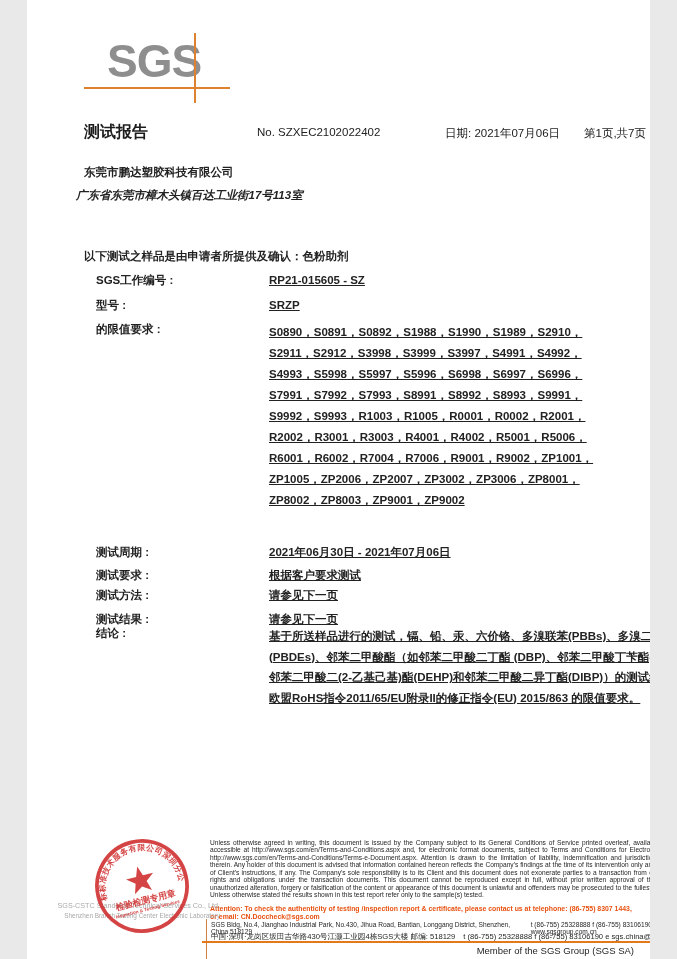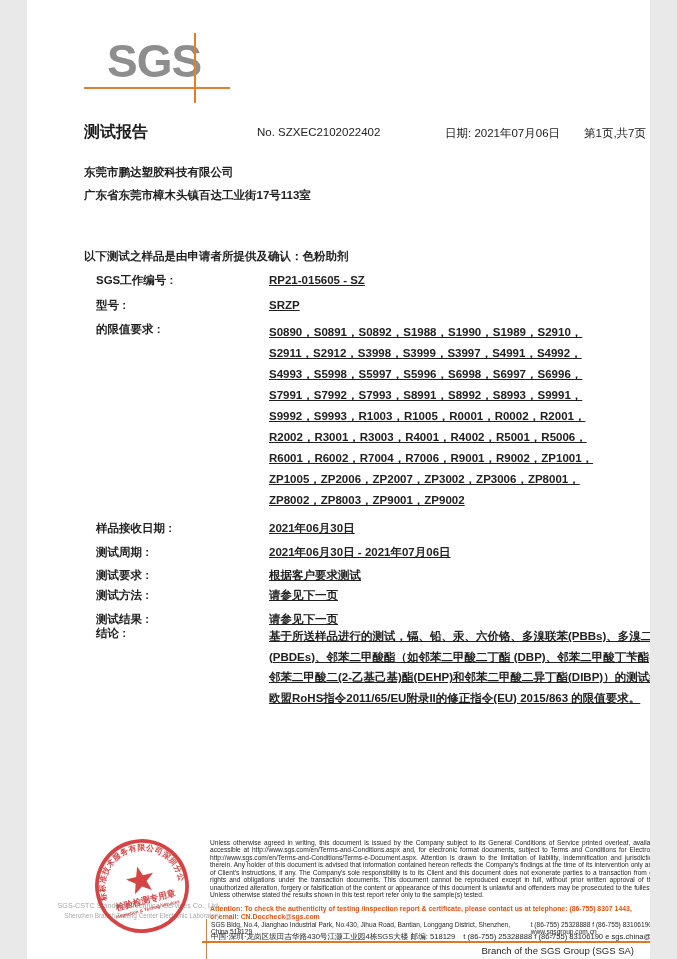--- a/index.html
+++ b/index.html
@@ -14,21 +14,21 @@
     font-size:46px;font-weight:800;letter-spacing:-1px;color:#8e8e8e;line-height:1;
   }
   .logo-hline{position:absolute;left:57px;top:87px;width:146px;height:2px;background:#dd8130;}
   .logo-vline{position:absolute;left:167px;top:33px;width:2px;height:70px;background:#dd8130;}
   .doc-title{position:absolute;left:57px;top:122px;font-size:16px;font-weight:700;color:#1c1c1c;}
   .report-no{position:absolute;left:230px;top:126px;font-size:11.5px;}
   .hdr-date{position:absolute;left:418px;top:126px;font-size:11.5px;}
   .hdr-page{position:absolute;left:557px;top:126px;font-size:11.5px;}
   
   .company{position:absolute;left:57px;top:165px;font-size:11.5px;font-weight:600;text-align:right;}
-  .company-addr{position:absolute;left:57px;top:188px;font-size:11.5px;font-weight:600;}
+  .company-addr{position:absolute;left:49px;top:188px;font-size:11.5px;font-weight:600;font-style:italic;}
   .sample-statement{position:absolute;left:57px;top:249px;font-size:11.5px;font-weight:600;}
   
   .row{position:absolute;left:57px;display:flex;font-size:11.5px;}
   .f-label{width:173px;flex:0 0 173px;font-weight:600;margin-left:12px;}
   .f-value{white-space:pre-line;line-height:21px;font-weight:600;text-decoration:underline;}
   .f-value.plain{line-height:15px;}
   .conclusion .f-value{width:432px;line-height:20.5px;}
   
   .legal{
     position:absolute;left:183px;top:839px;width:493px;
@@ -85,24 +85,20 @@
     <div class="f-value">S0890，S0891，S0892，S1988，S1990，S1989，S2910，
 S2911，S2912，S3998，S3999，S3997，S4991，S4992，
 S4993，S5998，S5997，S5996，S6998，S6997，S6996，
 S7991，S7992，S7993，S8991，S8992，S8993，S9991，
 S9992，S9993，R1003，R1005，R0001，R0002，R2001，
 R2002，R3001，R3003，R4001，R4002，R5001，R5006，
 R6001，R6002，R7004，R7006，R9001，R9002，ZP1001，
 ZP1005，ZP2006，ZP2007，ZP3002，ZP3006，ZP8001，
 ZP8002，ZP8003，ZP9001，ZP9002</div>
   </div>
-  <div class="row" style="top:521px">
-    <div class="f-label">样品接收日期 :</div>
-    <div class="f-value plain">2021年06月30日</div>
-  </div>
   <div class="row" style="top:545px">
     <div class="f-label">测试周期 :</div>
     <div class="f-value plain">2021年06月30日 - 2021年07月06日</div>
   </div>
   <div class="row" style="top:568px">
     <div class="f-label">测试要求 :</div>
     <div class="f-value plain">根据客户要求测试</div>
   </div>
   <div class="row" style="top:588px">
     <div class="f-label">测试方法 :</div>
@@ -143,15 +139,15 @@
   <div class="addr-divider"></div>
   <div class="addr-row en">
     <span class="addr">SGS Bldg, No.4, Jianghao Industrial Park, No.430, Jihua Road, Bantian, Longgang District, Shenzhen, China  518129</span>
     <span>t (86-755) 25328888   f (86-755) 83106190   www.sgsgroup.com.cn</span>
   </div>
   <div class="addr-row cn">
     <span class="addr">中国·深圳·龙岗区坂田吉华路430号江灏工业园4栋SGS大楼   邮编: 518129</span>
     <span>t (86-755) 25328888   f (86-755) 83106190   e sgs.china@sgs.com</span>
   </div>
   <div class="footer-rule"></div>
-  <div class="member">Branch of the SGS Group (SGS SA)</div>
+  <div class="member">Member of the SGS Group (SGS SA)</div>
 
 </div>
 
 </body></html>

